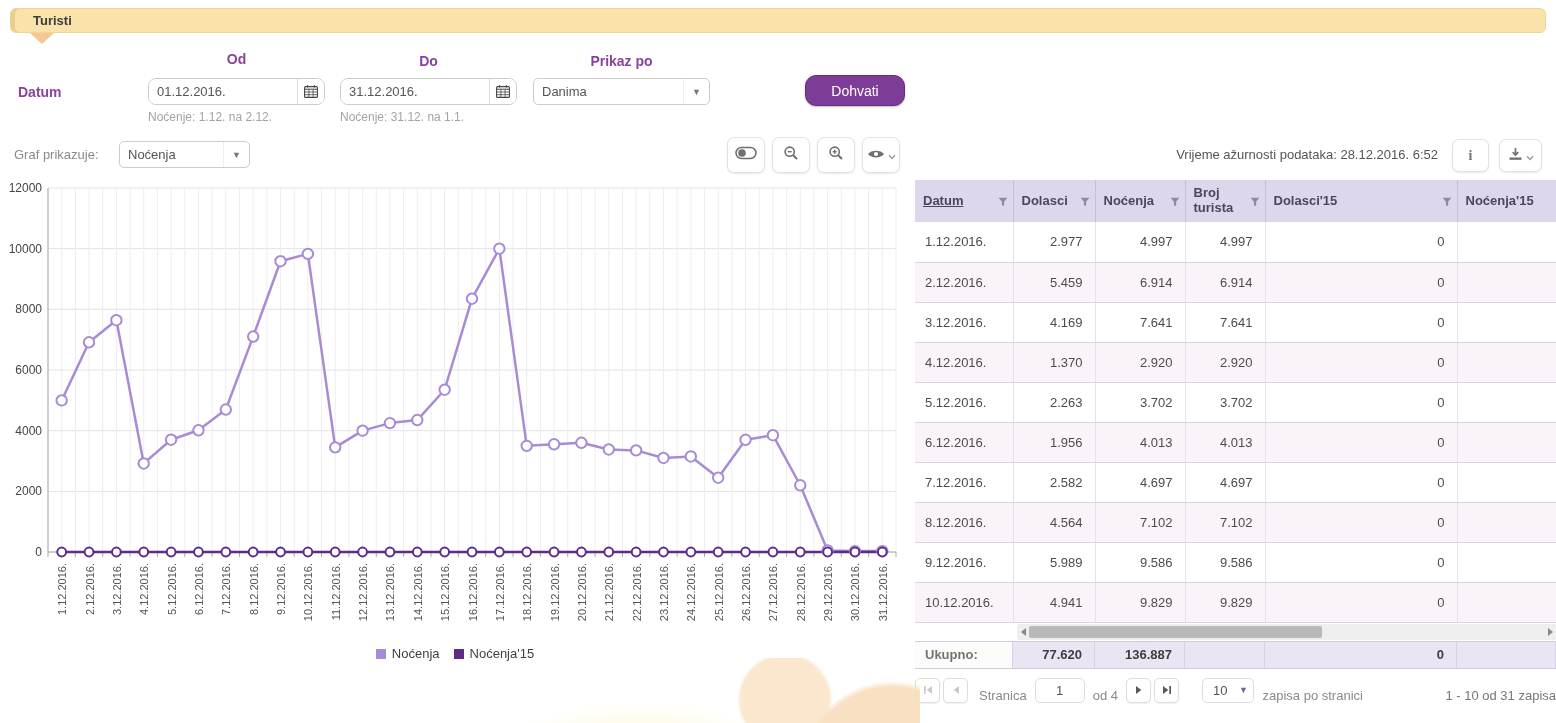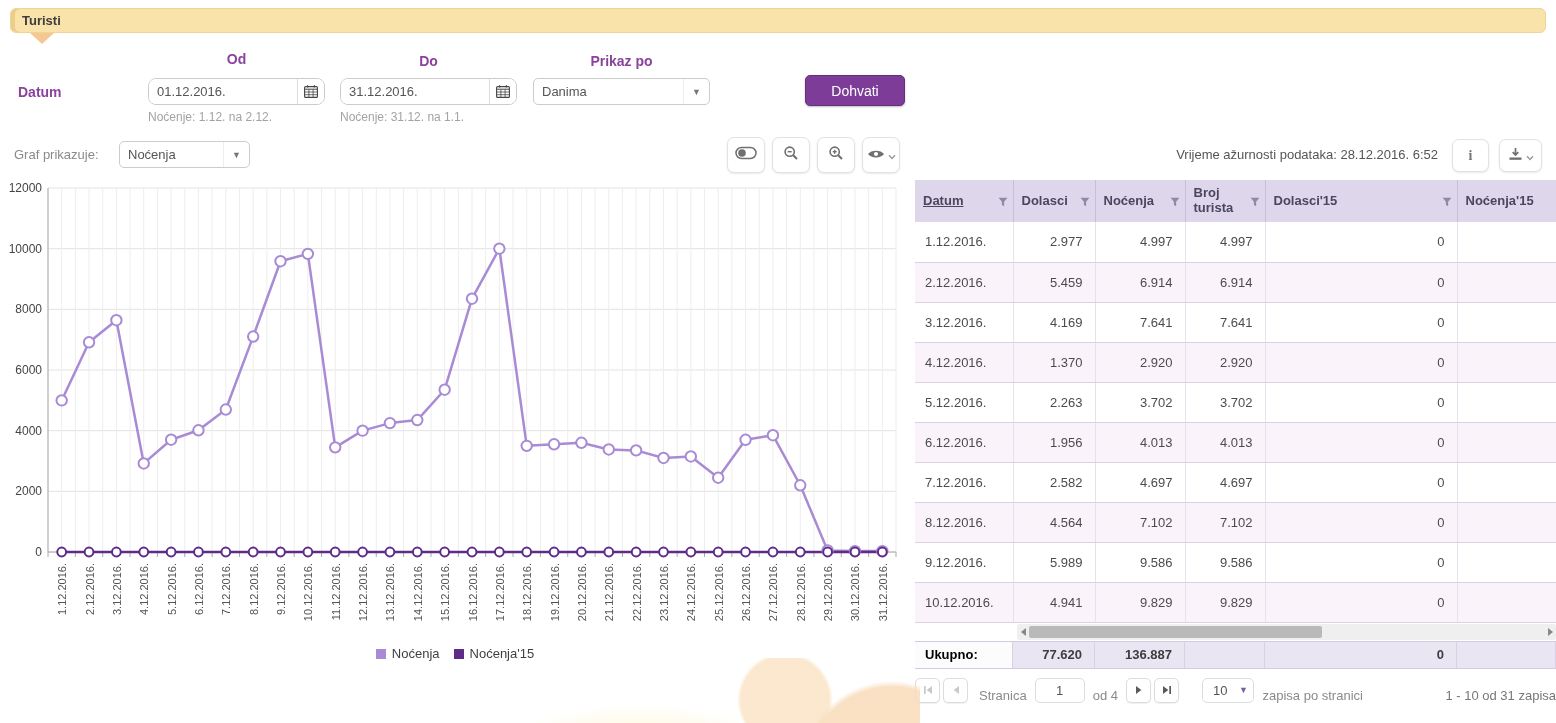--- a/index.html
+++ b/index.html
@@ -4,21 +4,21 @@
 <style>
   * { box-sizing: border-box; }
   html,body { margin:0; padding:0; }
   body {
     width:1556px; height:723px; position:relative; overflow:hidden;
     background:#fff; font-family:"Liberation Sans", sans-serif; color:#4c4c4c;
   }
   
   .tab-bar { position:absolute; left:10px; top:8px; width:1536px; height:25px;
     background:#f9e3ab; border:1px solid #f0d493; border-radius:6px;
-    display:flex; align-items:center; padding-left:11px;
+    display:flex; align-items:center; padding-left:22px;
     font-weight:bold; font-size:13px; color:#3c3c3c;
     box-shadow: inset 4px 0 0 #edcd8d; }
   .tab-pointer { position:absolute; left:30px; top:33px; width:0; height:0;
     border-left:12px solid transparent; border-right:12px solid transparent;
     border-top:11px solid #f5c793; }
   
   .plabel { position:absolute; color:#8b429c; font-weight:bold; font-size:14px; }
   .lbl-datum { left:18px; top:84px; }
   .lbl-od { left:148px; top:51px; width:177px; text-align:center; }
   .lbl-do { left:340px; top:53px; width:177px; text-align:center; }
@@ -32,21 +32,21 @@
     display:flex; align-items:center; justify-content:center; }
   .note { position:absolute; top:110px; font-size:12px; color:#a3a3a3; }
   .note-od { left:148px; } .note-do { left:340px; }
   .sel { position:absolute; height:27px; border:1px solid #ccc; border-radius:5px;
     background:#fff; display:flex; align-items:center; overflow:hidden; }
   .sel .val { flex:1; padding:0 8px; font-size:13px; color:#555; white-space:nowrap; }
   .sel .arr { width:26px; text-align:center; color:#777; font-size:9px; border-left:1px solid #eee;
     align-self:stretch; display:flex; align-items:center; justify-content:center; }
   .sel-prikaz { left:533px; top:78px; width:177px; }
   .btn-dohvati { position:absolute; left:805px; top:75px; width:100px; height:31px;
-    background:#7d3c98; border:1px solid #662f7d; border-radius:5px;
+    background:#7d3c98; border:1px solid #662f7d; border-radius:11px;
     color:#fff; font-size:14px; font-family:inherit; box-shadow:0 1px 2px rgba(0,0,0,.25); }
   
   .graf-label { position:absolute; left:14px; top:147px; font-size:13px; color:#8a8a8a; }
   .sel-graf { left:119px; top:141px; width:131px; }
   .toolbar { position:absolute; left:727px; top:137px; display:flex; gap:7px; }
   .tb-btn { width:38px; height:36px; background:#fff; border:1px solid #e2e2e2; border-radius:7px;
     box-shadow:0 1px 2px rgba(0,0,0,.09); display:flex; align-items:center; justify-content:center; gap:3px; }
   
   .chart-svg { position:absolute; left:0; top:180px; }
   .chart-svg text { font-family:"Liberation Sans", sans-serif; }
@@ -82,21 +82,21 @@
   .hs-arrow { width:12px; display:flex; align-items:center; justify-content:center; }
   .hs-arrow span { width:0; height:0; border-top:4px solid transparent; border-bottom:4px solid transparent; }
   .hs-left span { border-right:5px solid #888; }
   .hs-right span { border-left:5px solid #888; }
   .hs-thumb { height:12px; width:293px; margin-left:0px; background:#b9b9b9; border-radius:2px; }
   .hs-space { flex:1; }
   .totals { display:flex; width:641px; margin-top:1px; border-top:1px solid #d2cade;
     border-bottom:1px solid #d2cade; font-size:13px; font-weight:bold; height:28px; }
   .totals .cell { display:flex; align-items:center; justify-content:flex-end;
     padding:0 12px; background:#eae5f2; border-right:1px solid #d8d0e4; color:#3d3d3d; }
-  .totals .cell.lbl { justify-content:flex-start; background:#fdfcfd; padding-left:10px; color:#000000; }
+  .totals .cell.lbl { justify-content:flex-start; background:#fdfcfd; padding-left:10px; color:#737373; }
   
   .pager { display:flex; align-items:flex-end; margin-top:9px; font-size:13px; color:#8a8a8a; }
   .pg-btn { width:25px; height:25px; background:#fff; border:1px solid #ddd; border-radius:5px;
     display:flex; align-items:center; justify-content:center; margin-right:3px;
     box-shadow:0 1px 1px rgba(0,0,0,.06); }
   .pg-input { width:50px; height:25px; border:1px solid #ddd; border-radius:5px; text-align:center;
     font-size:13px; color:#555; margin:0 8px; font-family:inherit; outline:none; }
   .pg-gap { width:8px; } .pg-gap-lg { width:20px; }
   .pp-select { height:25px; border:1px solid #ddd; border-radius:5px; background:#fff;
     display:flex; align-items:center; margin-right:8px; }

